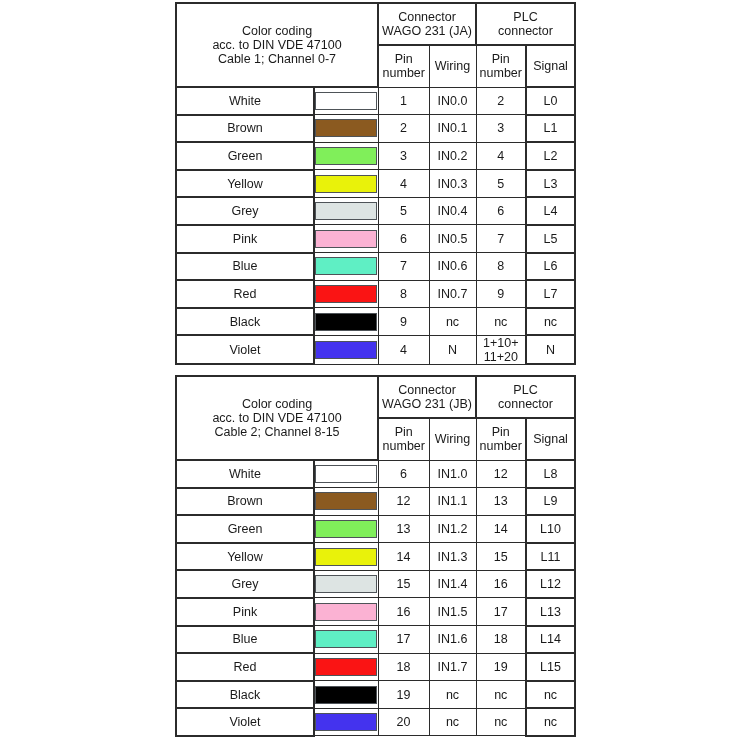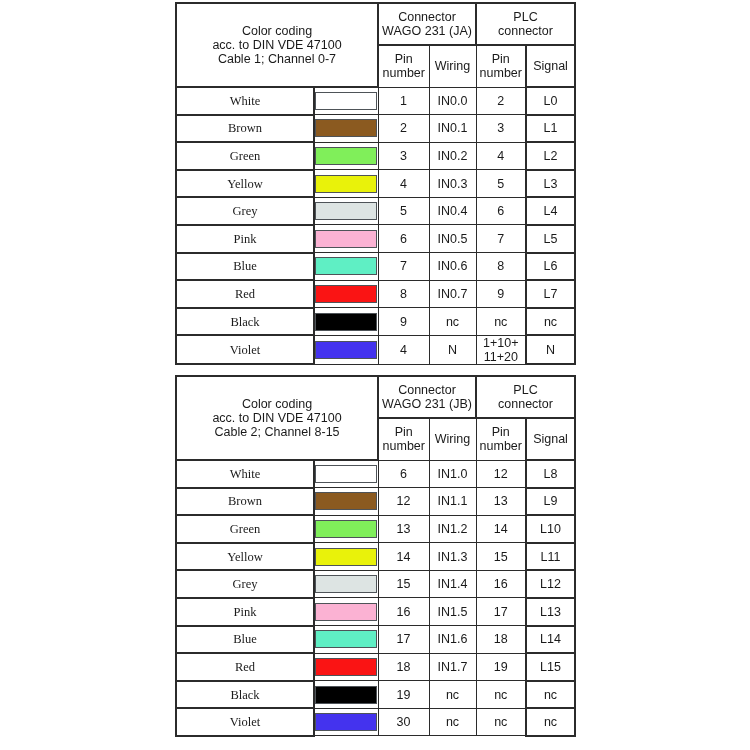--- a/index.html
+++ b/index.html
@@ -79,21 +79,20 @@
   }
 
   
   .row-cell {
     height: 25.6px;
   }
   .cell-colorname {
     text-align: left;
     padding-left: 8px;
     font-size: 12.8px;
-    font-family: Liberation Serif, serif;
   }
   .cell-swatch {
     padding: 0;
   }
   .swatch {
     width: 62px;
     height: 18px;
     margin: 0 auto;
     border: 1.3px solid #4e5358;
     box-sizing: border-box;
@@ -362,21 +361,21 @@
           <td class="row-cell cell-num">19</td>
           <td class="row-cell cell-num">nc</td>
           <td class="row-cell cell-num">nc</td>
           <td class="row-cell cell-num outer-edge">nc</td>
         </tr>
         <tr>
           <td class="row-cell cell-colorname outer-edge">Violet</td>
           <td class="row-cell cell-swatch">
             <div class="swatch" style="background: rgb(68, 51, 238);"></div>
           </td>
-          <td class="row-cell cell-num">30</td>
+          <td class="row-cell cell-num">20</td>
           <td class="row-cell cell-num">nc</td>
           <td class="row-cell cell-num">nc</td>
           <td class="row-cell cell-num outer-edge">nc</td>
         </tr>
       </tbody>
   </table>
 
 </div>
 
 </body></html>

